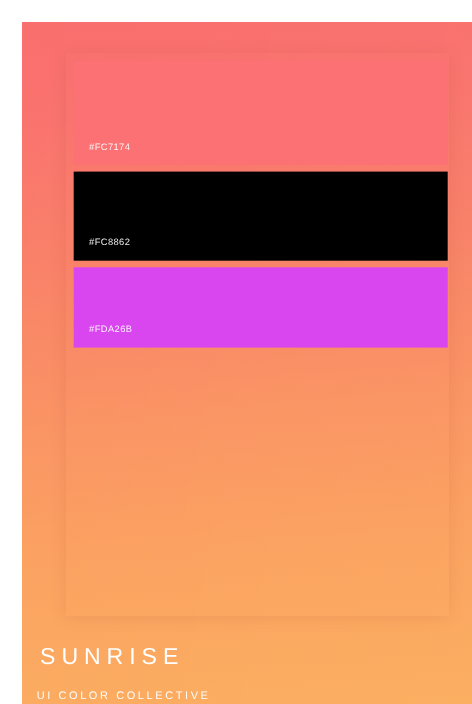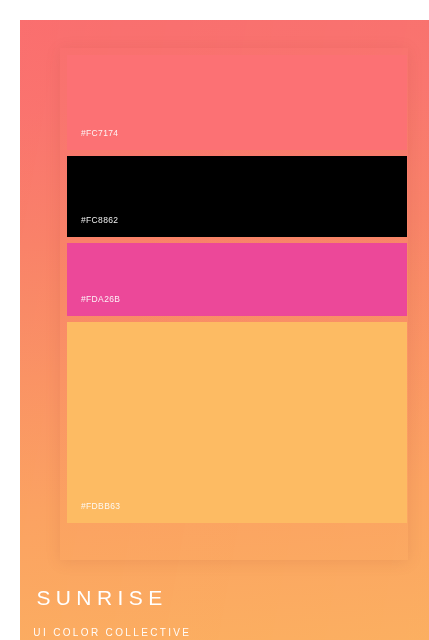--- a/index.html
+++ b/index.html
@@ -102,25 +102,22 @@
   <div class="bg-gradient" style="background: linear-gradient(176deg, rgb(249, 111, 112) 0%, rgb(249, 116, 112) 14%, rgb(248, 130, 106) 34%, rgb(250, 147, 102) 54%, rgb(251, 162, 99) 74%, rgb(251, 175, 98) 100%);"></div>
   <div class="bg-gradient-overlay"></div>
 
   <div class="palette-card">
     <div class="swatch" style="background-color: rgb(252, 113, 116); height: 95px;">
       <span class="swatch-label">#FC7174</span>
     </div>
     <div class="swatch" style="background-color: #000000; height: 81px;">
       <span class="swatch-label">#FC8862</span>
     </div>
-    <div class="swatch" style="background-color: #ec4899; height: 73px;">
+    <div class="swatch" style="background-color: #d946ef; height: 73px;">
       <span class="swatch-label">#FDA26B</span>
-    </div>
-    <div class="swatch" style="background-color: rgb(253, 187, 99); height: 201px;">
-      <span class="swatch-label">#FDBB63</span>
     </div>
   </div>
 
   <div class="footer">
     <div class="footer-title">SUNRISE</div>
     <div class="footer-subtitle">UI COLOR COLLECTIVE</div>
   </div>
 
 </div>
 

